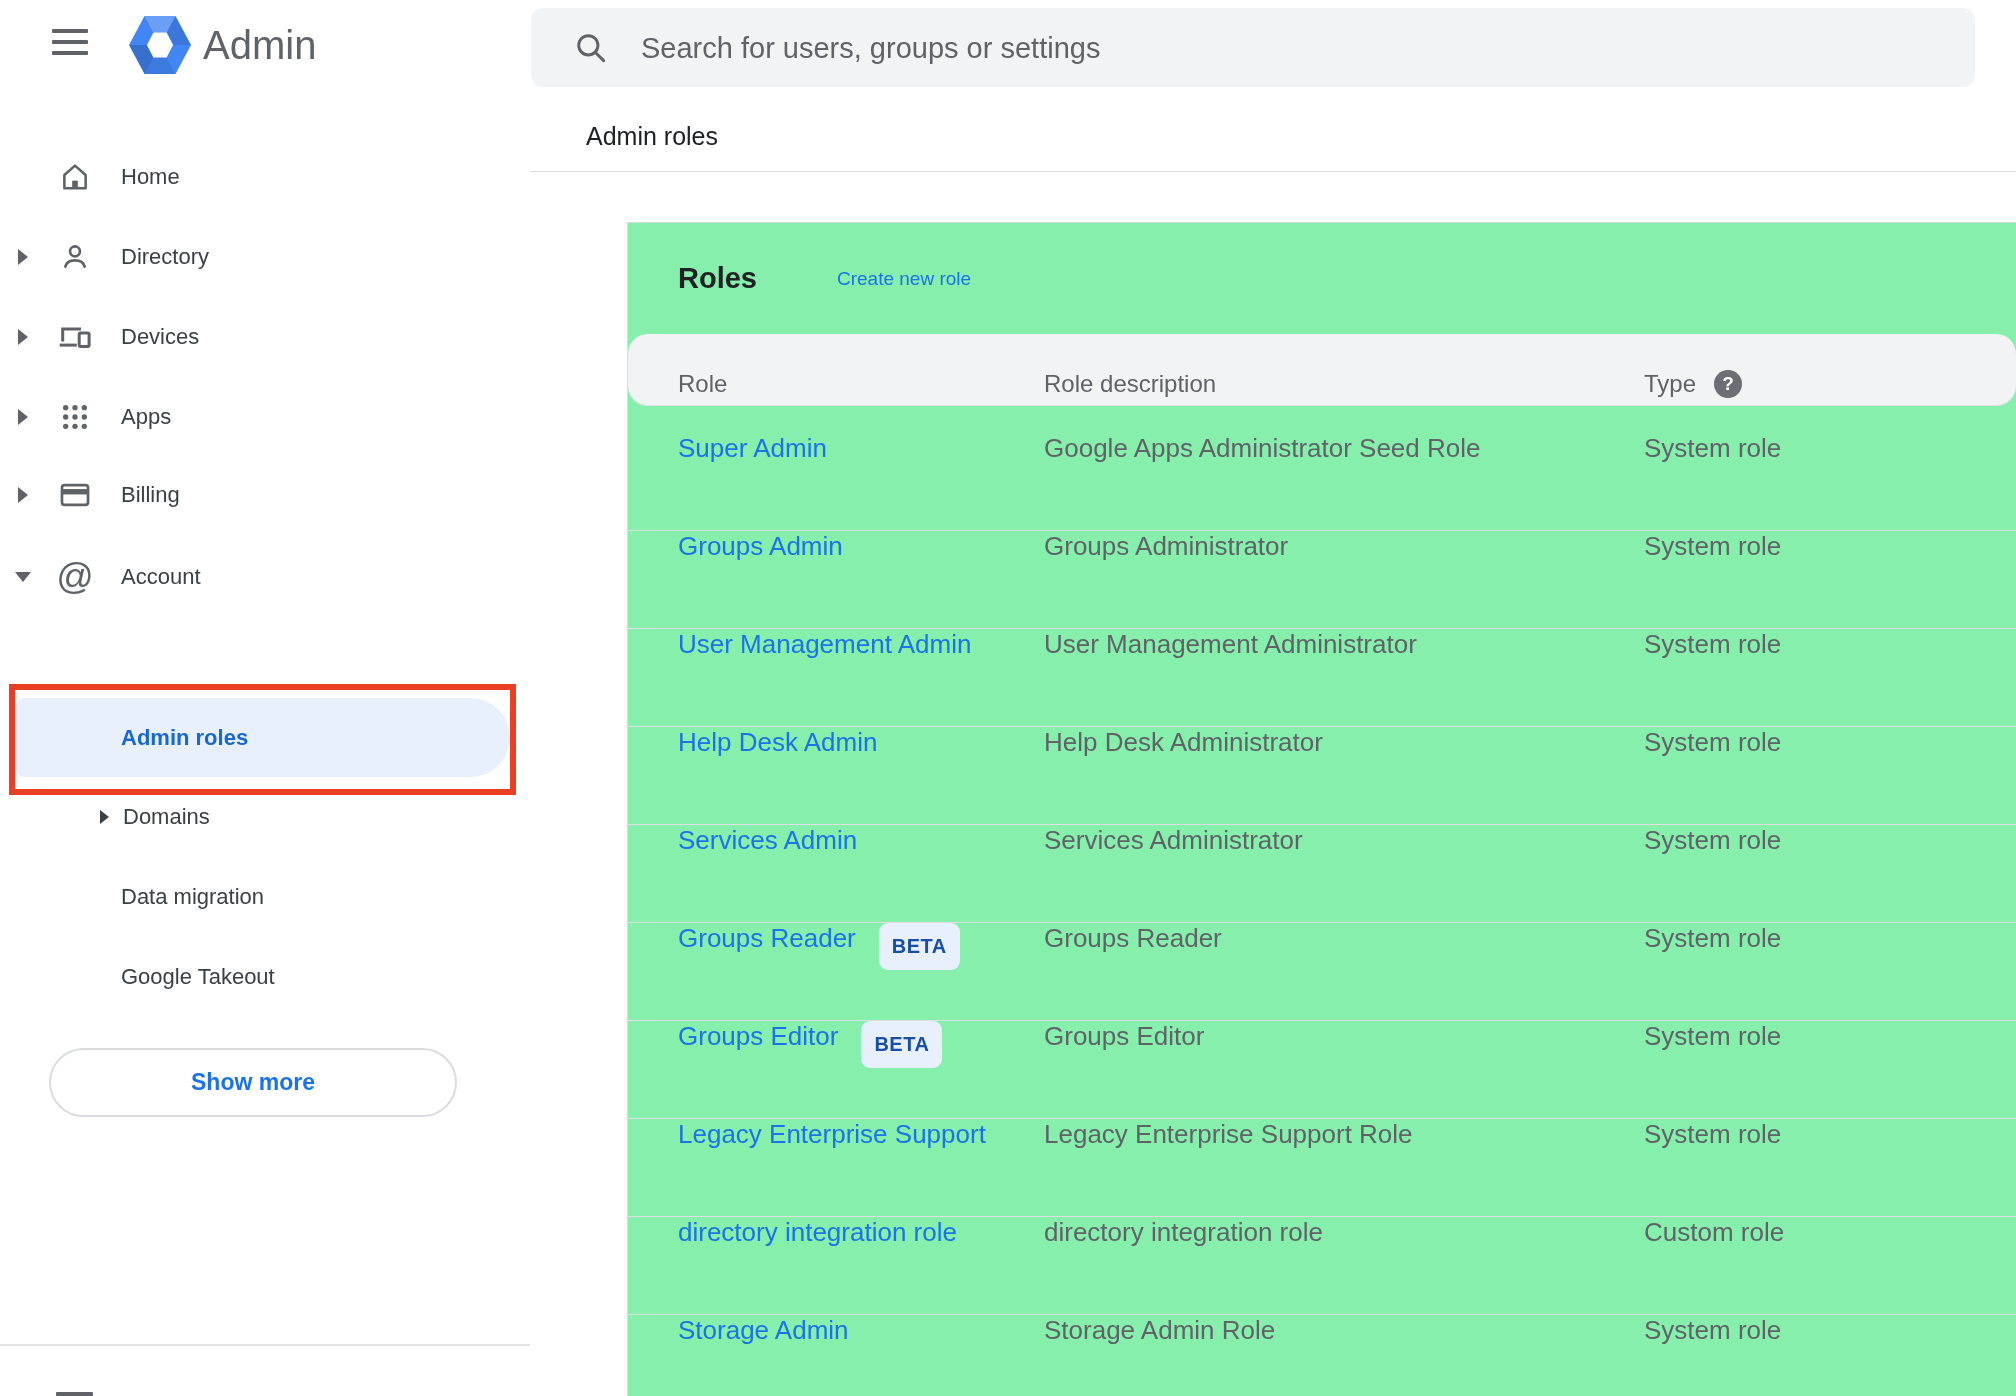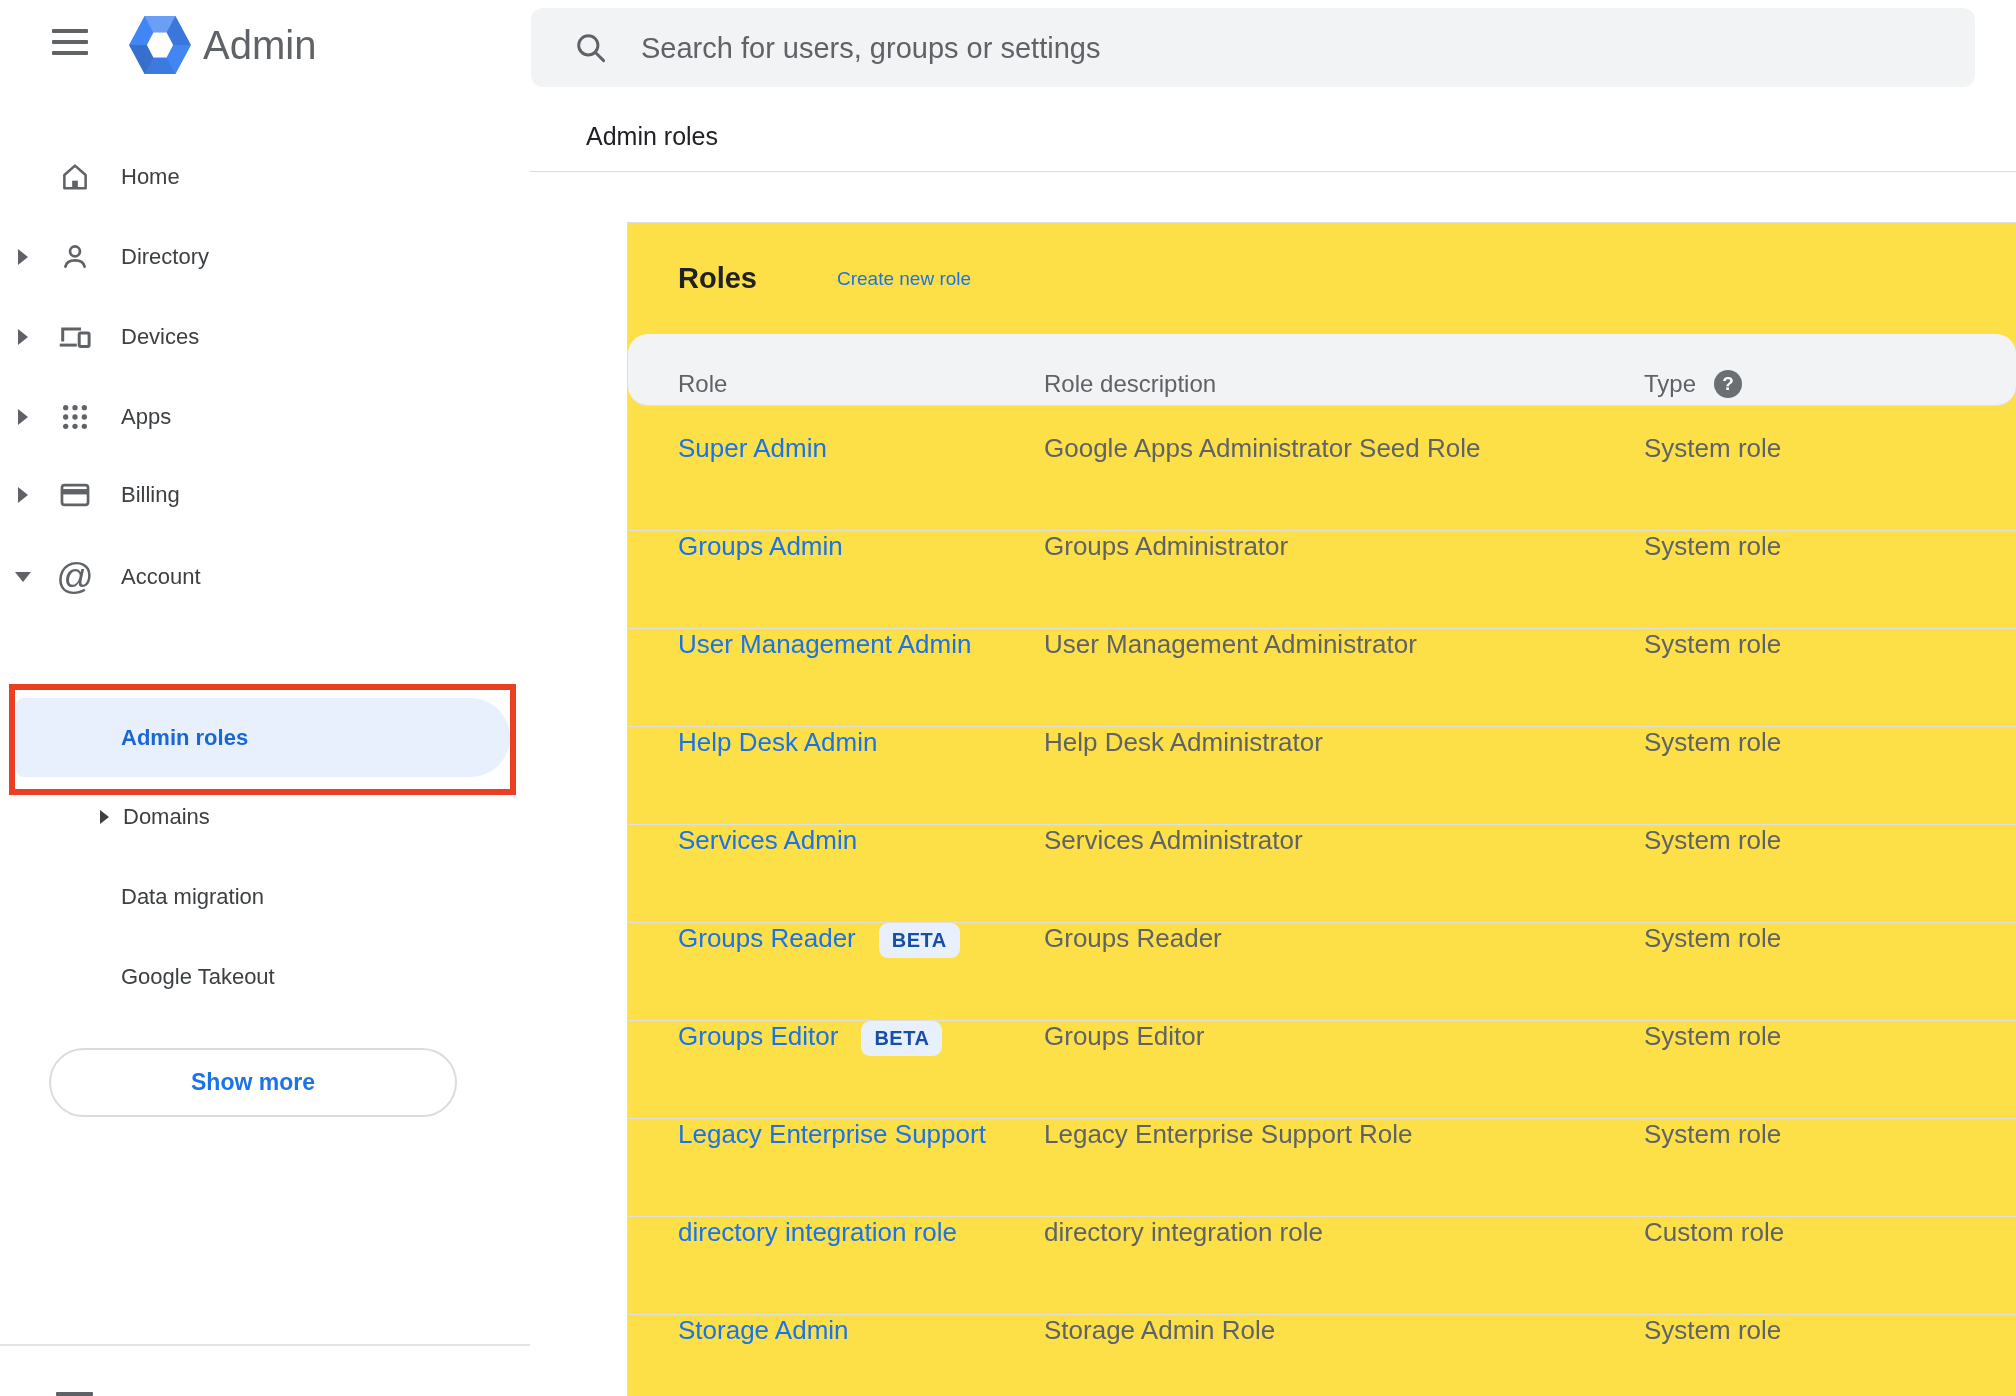--- a/index.html
+++ b/index.html
@@ -44,40 +44,40 @@
   #annotation-box{left:9px;top:684px;width:507px;height:111px;border:6px solid #ea3f23;
                   box-sizing:border-box;pointer-events:none;z-index:6;}
 
   #show-more{left:49px;top:1048px;width:408px;height:69px;background:#fff;border:2px solid #dadce0;
              border-radius:36px;box-sizing:border-box;font-family:"Liberation Sans",sans-serif;
              font-size:23px;font-weight:bold;color:#1a73e8;cursor:pointer;}
   #sidebar-bottom-divider{left:0;top:1344px;width:530px;height:2px;background:#e4e4e4;}
   #partial-icon{left:56px;top:1392px;width:37px;height:4px;background:#5f6368;border-radius:1px;}
 
   
-  #card{left:627px;top:222px;width:1389px;height:1174px;background:#fde047;
+  #card{left:627px;top:222px;width:1389px;height:1174px;background:#86efac;
         border-left:1px solid #dadce0;border-top:1px solid #dadce0;box-sizing:border-box;}
   #panel-title{position:absolute;left:50px;top:0;height:111px;line-height:111px;font-size:29px;font-weight:bold;color:#202124;}
   #create-link{position:absolute;left:209px;top:0;height:111px;line-height:111px;font-size:19px;color:#1a73e8;cursor:pointer;}
   #thead{position:absolute;left:0;top:111px;width:100%;height:72px;background:#f1f3f4;
          border-bottom:1px solid #e0e0e0;box-sizing:border-box;border-radius:20px;}
   .th{position:absolute;top:0;height:99px;line-height:99px;font-size:24px;color:#5f6368;}
   #th-role{left:50px;} #th-desc{left:416px;} #th-type{left:1016px;}
   #help-icon{position:absolute;left:1086px;top:36px;width:28px;height:28px;border-radius:50%;background:#6b6f73;
              color:#fff;font-size:19px;font-weight:bold;text-align:center;line-height:28px;cursor:pointer;}
   #rows{position:absolute;left:0;top:210px;width:100%;height:964px;overflow:hidden;}
   .t-row{position:relative;width:100%;height:98px;border-bottom:1px solid #e0e0e0;box-sizing:border-box;}
   .cell{position:absolute;top:0;height:100%;display:flex;align-items:flex-start;}
   .cell.role{left:50px;gap:23px;}
   .cell.desc{left:416px;}
   .cell.type{left:1016px;}
   .cell.desc span,.cell.type span{font-size:26px;color:#5f6368;white-space:nowrap;}
   .role-link{font-size:26px;color:#1a73e8;cursor:pointer;white-space:nowrap;}
   .beta{background:#e8f0fe;color:#174ea6;font-size:20px;font-weight:bold;letter-spacing:.5px;
-        padding:6px 13px;border-radius:9px;}
+        padding:12px 13px;border-radius:9px;}
 </style>
 </head>
 <body>
 
 <div id="stage">
 
   <div class="abs" id="hamburger">
     <span></span>
       <span></span>
       <span></span>

